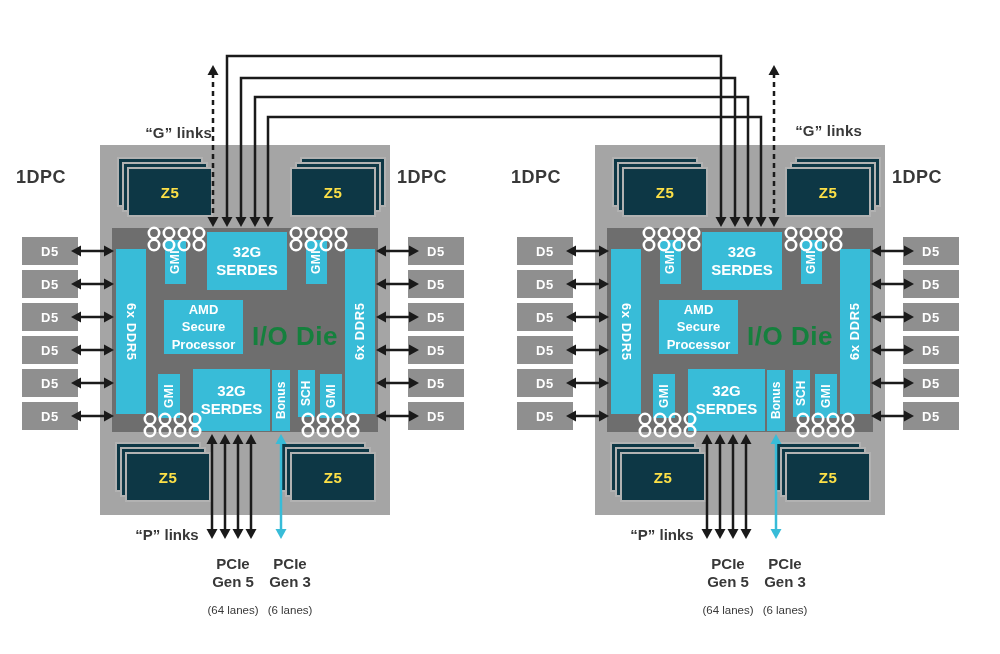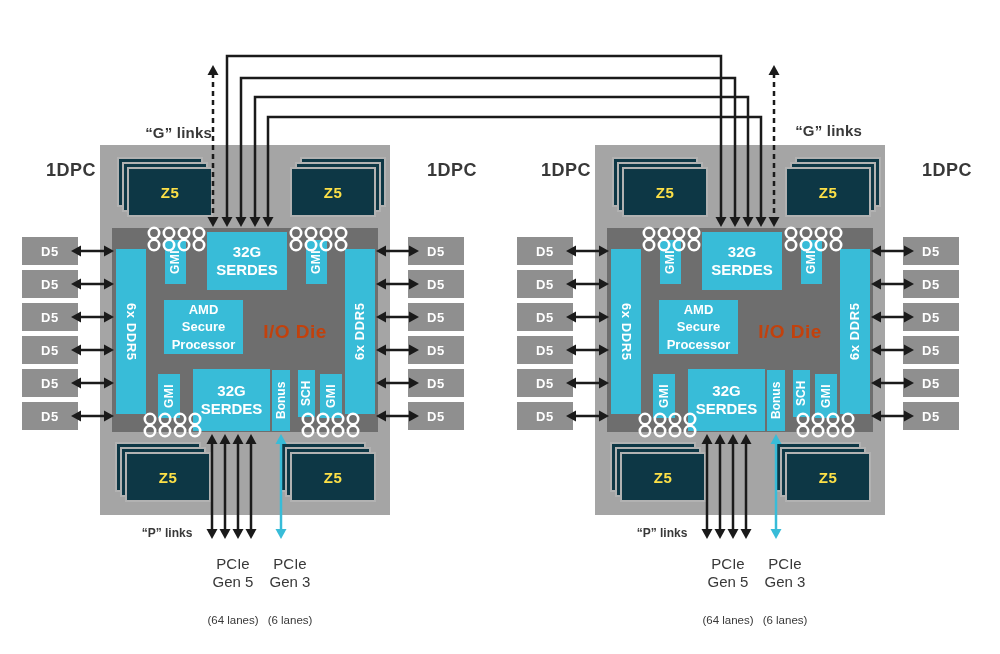--- a/index.html
+++ b/index.html
@@ -37,36 +37,36 @@
   .gmi{font-size:12px;font-weight:600;letter-spacing:.4px}
   .gmi.gtl{left:143px;top:95px;width:21px;height:44px}
   .gmi.gtr{left:284px;top:95px;width:21px;height:44px}
   .gmi.gbl{left:136px;top:229px;width:22px;height:44px}
   .gmi.gbr{left:298px;top:229px;width:22px;height:44px}
   .serdes-t{left:185px;top:87px;width:80px;height:58px;font-size:15px;font-weight:600}
   .serdes-b{left:171px;top:224px;width:77px;height:62px;font-size:15px;font-weight:600}
   .secure{left:142px;top:155px;width:79px;height:54px;font-size:13px;font-weight:600;line-height:1.35}
   .bonus{left:250px;top:225px;width:18px;height:61px;font-size:12px;font-weight:600}
   .sch{left:276px;top:225px;width:17px;height:47px;font-size:12px;font-weight:600}
-  .iolabel{position:absolute;left:223px;top:176px;width:100px;color:#c2410c;font-size:19px;
+  .iolabel{position:absolute;left:223px;top:176px;width:100px;color:#15803d;font-size:26px;
            font-weight:600;text-align:center;letter-spacing:.5px}
 
   .d5{position:absolute;width:56px;height:28px;background:var(--d5);color:#fff;font-weight:700;
       font-size:13px;display:flex;align-items:center;justify-content:center;letter-spacing:.6px}
   .c0{left:0}.c1{left:386px}
   .r0{top:92px}.r1{top:125px}.r2{top:158px}.r3{top:191px}.r4{top:224px}.r5{top:257px}
 
-  .dpc{position:absolute;top:15px;width:80px;text-align:right;font-size:18px;font-weight:700;
+  .dpc{position:absolute;top:22px;width:80px;text-align:left;font-size:18px;font-weight:700;
        color:var(--lbl);letter-spacing:.5px}
   .dpc.outer{left:-6px}.dpc.inner{left:375px}
-  .plinks{position:absolute;left:95px;top:381px;width:100px;text-align:center;font-size:12px;
+  .plinks{position:absolute;left:95px;top:381px;width:100px;text-align:center;font-size:15px;
           font-weight:700;color:var(--lbl)}
   .pcie{position:absolute;top:410px;width:76px;text-align:center;color:var(--lbl)}
-  .pcie .big{font-size:15px;font-weight:400;line-height:18px}
-  .pcie .small{font-size:11.5px;margin-top:23px}
+  .pcie .big{font-size:15px;font-weight:700;line-height:18px}
+  .pcie .small{font-size:11.5px;margin-top:13px}
   .pcie.gen5{left:173px}.pcie.gen3{left:230px}
 </style>
 </head>
 <body>
 
 <div class="canvas" id="stage" style="--cyan: #38bcd8; --pkg: #a5a5a5; --die: #6e6e6e; --d5: #8f8f8f; --z5: #0d3745; --z5e: #b2b2b2; --lbl: #383838;">
   <div class="glabel" id="glabel-left">“G” links</div>
   <div class="glabel" id="glabel-right">“G” links</div>
 
   <div class="pkg" style="left: 22px;">

